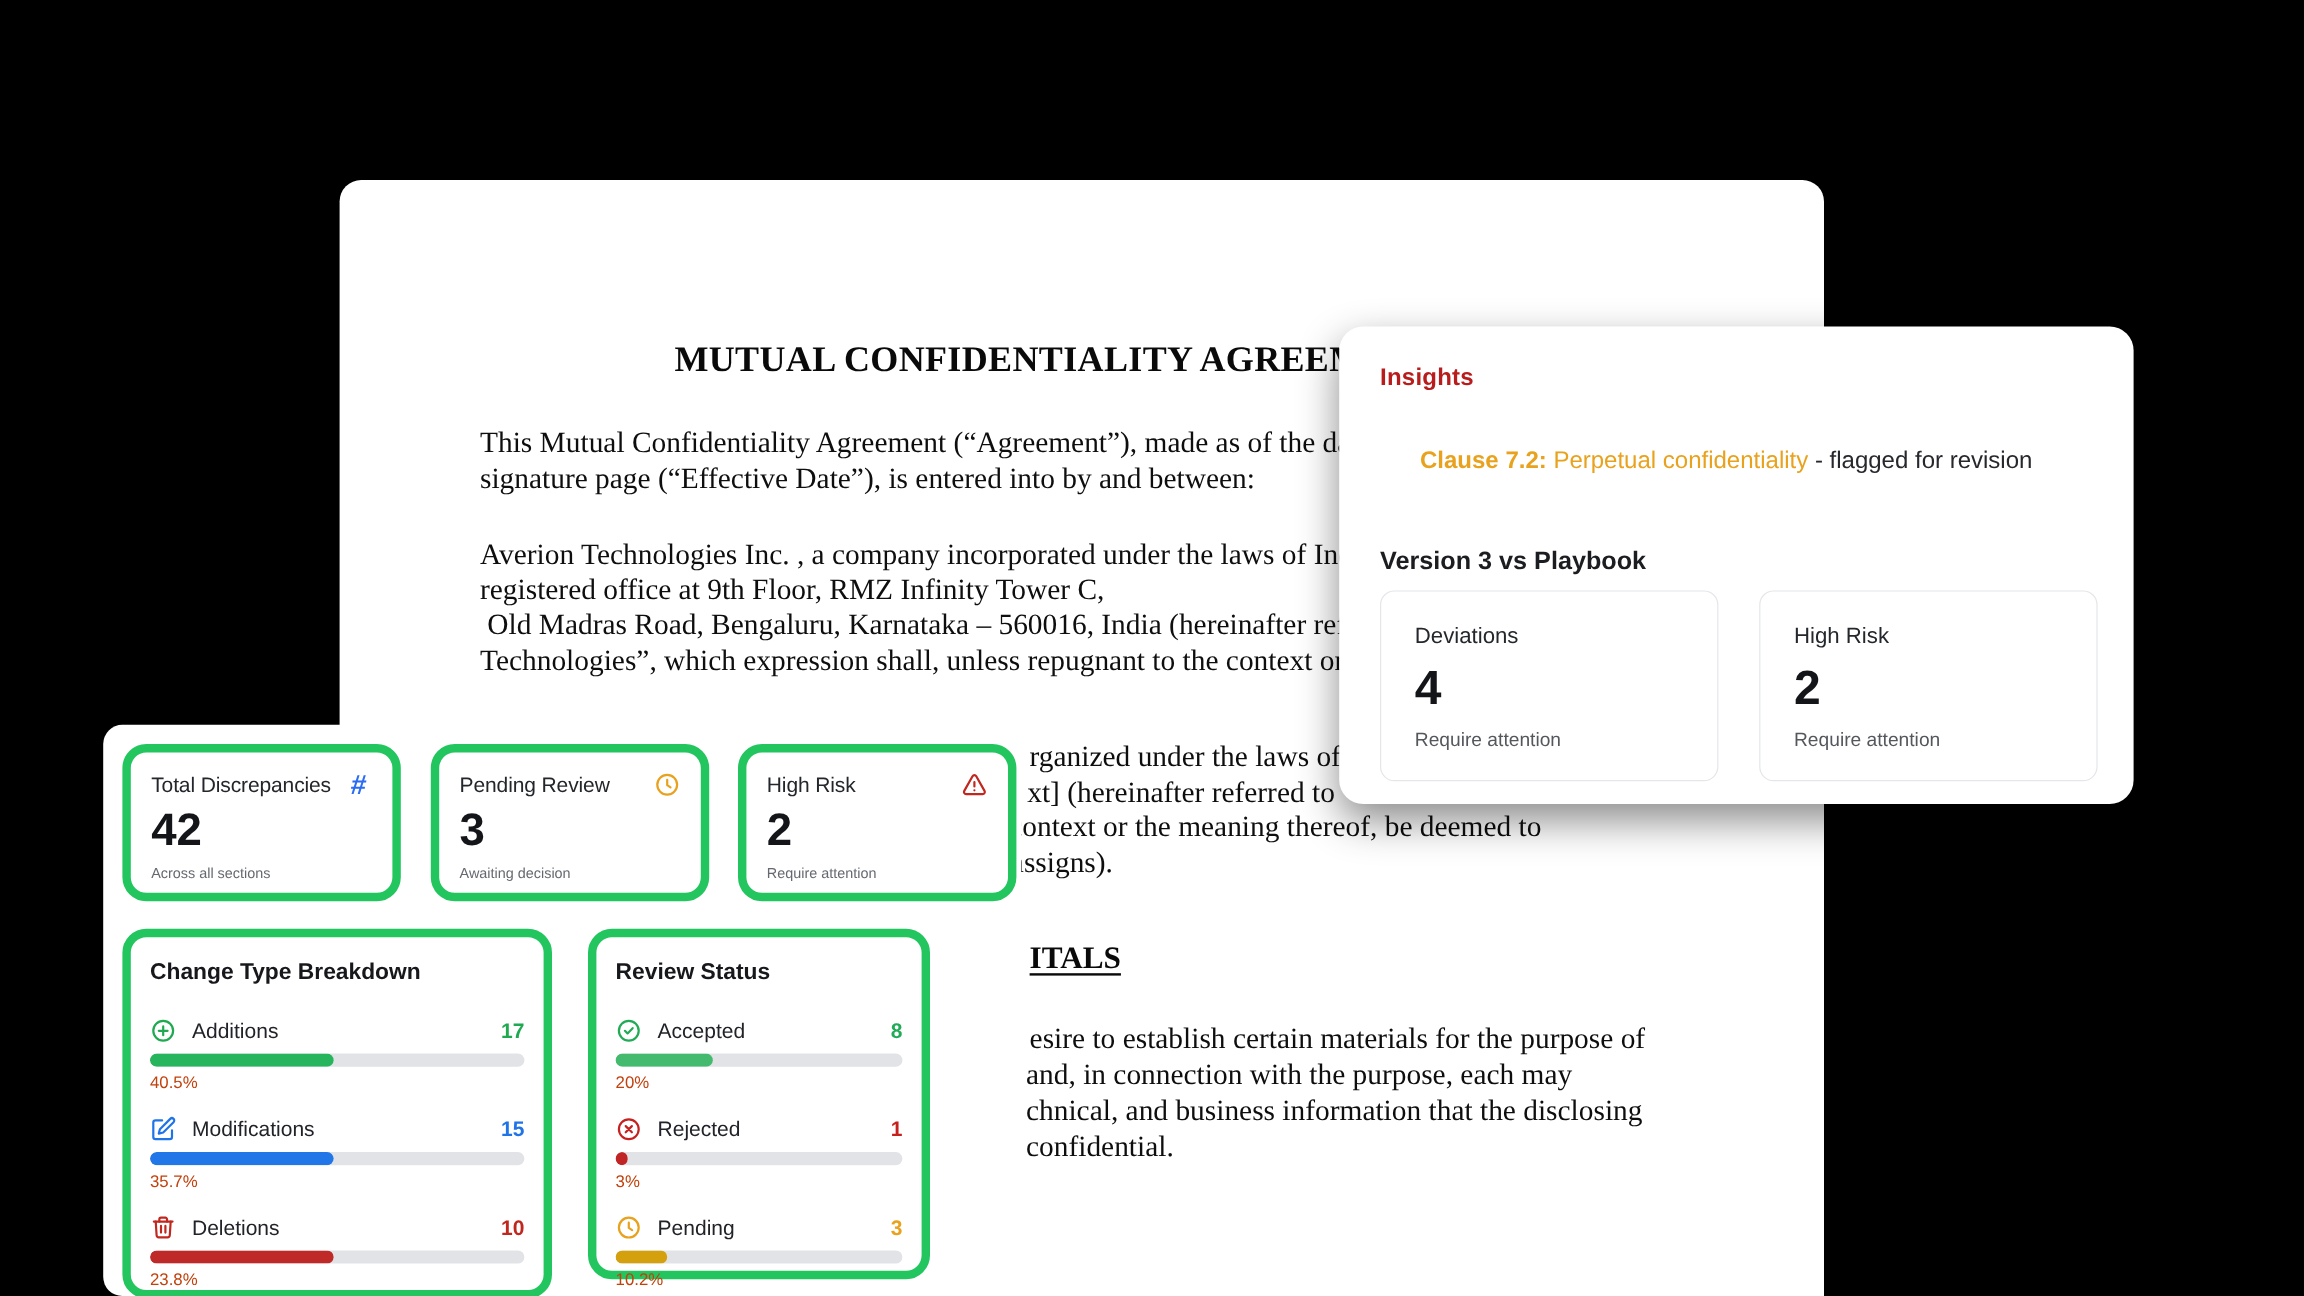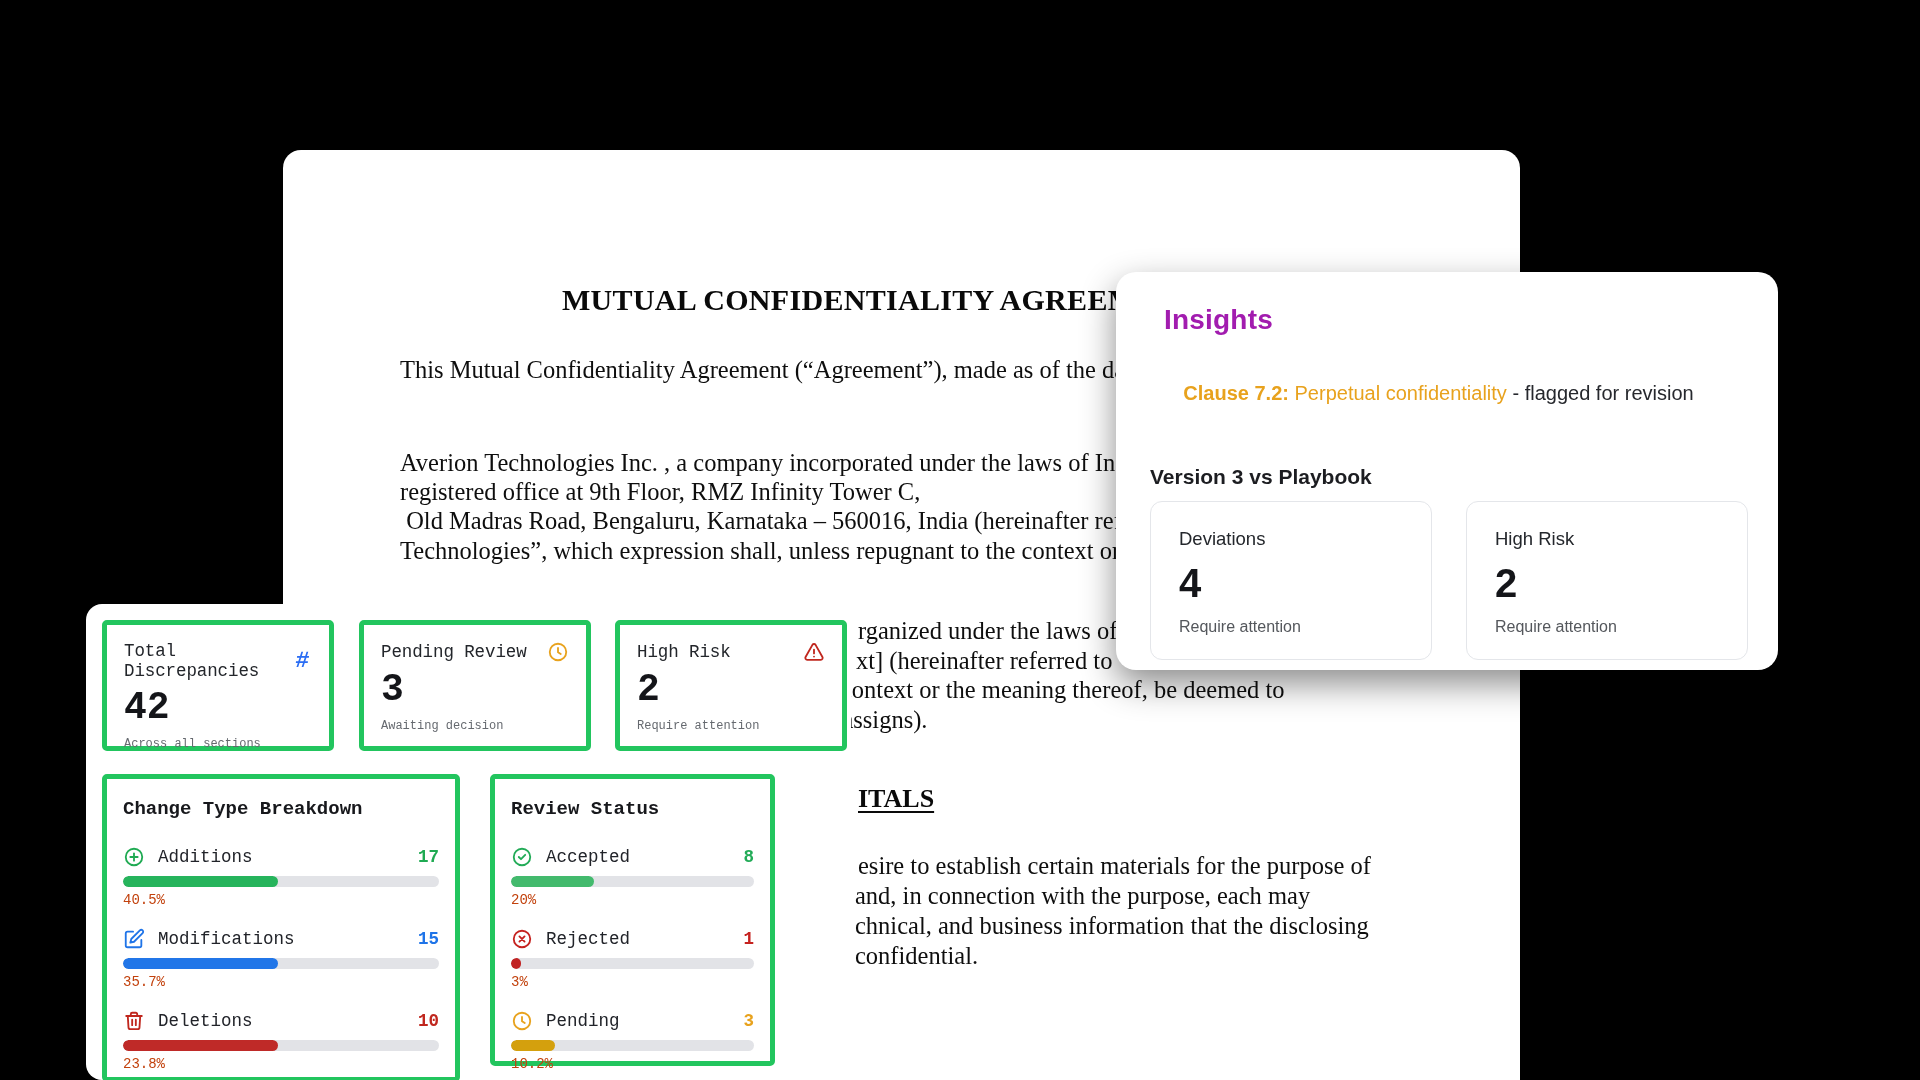--- a/index.html
+++ b/index.html
@@ -11,29 +11,29 @@
   .doc {
     position:absolute; left:283px; top:150px; width:1237px; height:960px;
     background:#fff; border-radius:18px;
     font-family:"Liberation Serif", serif; color:#111;
   }
   .doc-line { position:absolute; font-size:24.5px; line-height:30px; white-space:pre; color:#0e0e0e; }
   .doc-title { position:absolute; font-size:30px; font-weight:bold; letter-spacing:.3px; white-space:pre; color:#0a0a0a; }
   .doc-recitals { position:absolute; font-size:26px; font-weight:bold; text-decoration:underline; text-underline-offset:4px; white-space:pre; color:#0a0a0a; }
 
   
-  .card { background:#fff; border:5px solid #22c55e; border-radius:5px;font-family:Liberation Mono, monospace; }
+  .card { background:#fff; border:7px solid #22c55e; border-radius:20px; }
 
   
   .insights {
     position:absolute; left:1116px; top:272px; width:662px; height:398px;
     background:#fff; border-radius:20px; padding:32px 30px 28px 34px;
     box-shadow:0 14px 34px rgba(0,0,0,.45);
   }
-  .insights-title { font-size:28px; font-weight:600; color:#a21caf; letter-spacing:.2px;margin-left:14px; }
+  .insights-title { font-size:20px; font-weight:600; color:#b91c1c; letter-spacing:.2px; }
   .clause-line { margin-top:18px; font-size:20px; line-height:26px; white-space:pre; }
   .clause-line .ref { font-weight:bold; }
   .clause-line .note { color:#26282d; }
   .vs-heading { margin-top:33px; font-size:21px; font-weight:600; color:#1c1d21; }
   .mini-row { display:flex; gap:34px; margin-top:12px; }
   .mini-card { flex:1; height:159px; border:1px solid #e4e6ea; border-radius:12px; padding:26px 28px 0 28px; background:#fff; }
   .mini-label { font-size:18.5px; color:#24272c; }
   .mini-value { font-size:40px; font-weight:700; color:#141519; margin-top:11px; }
   .mini-sub { font-size:16px; color:#54575c; margin-top:12px; }
 
@@ -64,20 +64,21 @@
 </style>
 </head>
 <body>
 
 <div class="stage">
 
   <div class="doc">
     <div class="doc-title" style="left:279px; top:133px;">MUTUAL CONFIDENTIALITY AGREEMENT</div>
 
     <div class="doc-line" style="left:117px; top:205px;">This Mutual Confidentiality Agreement (“Agreement”), made as of the date identified on the</div>
+    <div class="doc-line" style="left:117px; top:235px;">signature page (“Effective Date”), is entered into by and between:</div>
 
     <div class="doc-line" style="left:117px; top:298px;">Averion Technologies Inc. , a company incorporated under the laws of India, having its</div>
     <div class="doc-line" style="left:117px; top:327px;">registered office at 9th Floor, RMZ Infinity Tower C,</div>
     <div class="doc-line" style="left:117px; top:356px;"> Old Madras Road, Bengaluru, Karnataka – 560016, India (hereinafter referred to as “Averion</div>
     <div class="doc-line" style="left:117px; top:386px;">Technologies”, which expression shall, unless repugnant to the context or the meaning thereof, be</div>
 
     <div class="doc-line" style="left:575px; top:466px;">rganized under the laws of</div>
     <div class="doc-line" style="left:573px; top:496px;">xt] (hereinafter referred to</div>
     <div class="doc-line" style="left:541px; top:525px;">e context or the meaning thereof, be deemed to</div>
     <div class="doc-line" style="left:541px; top:555px;">d assigns).</div>

